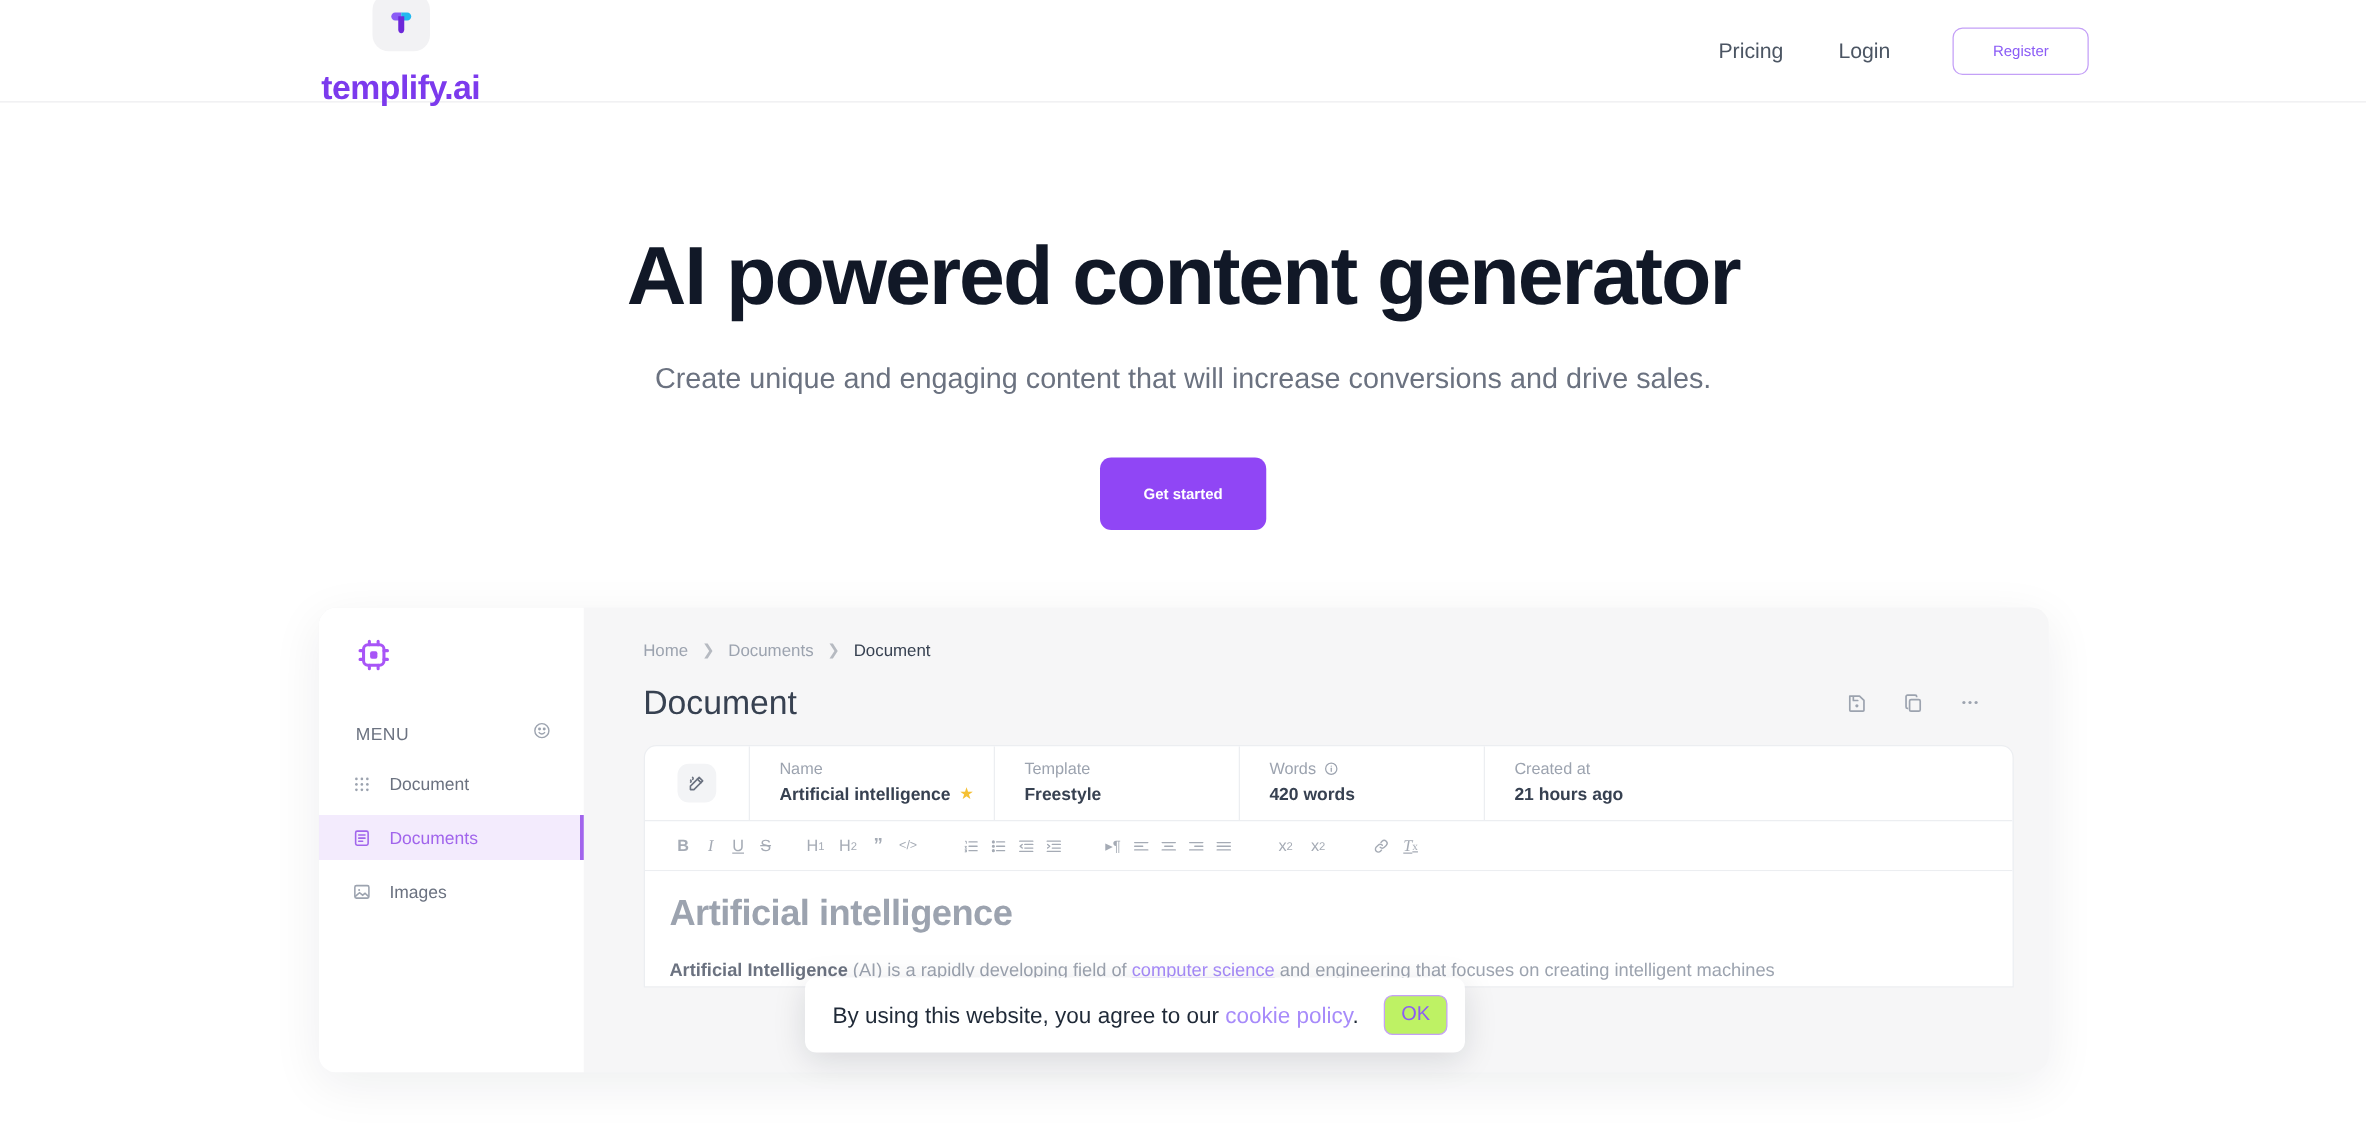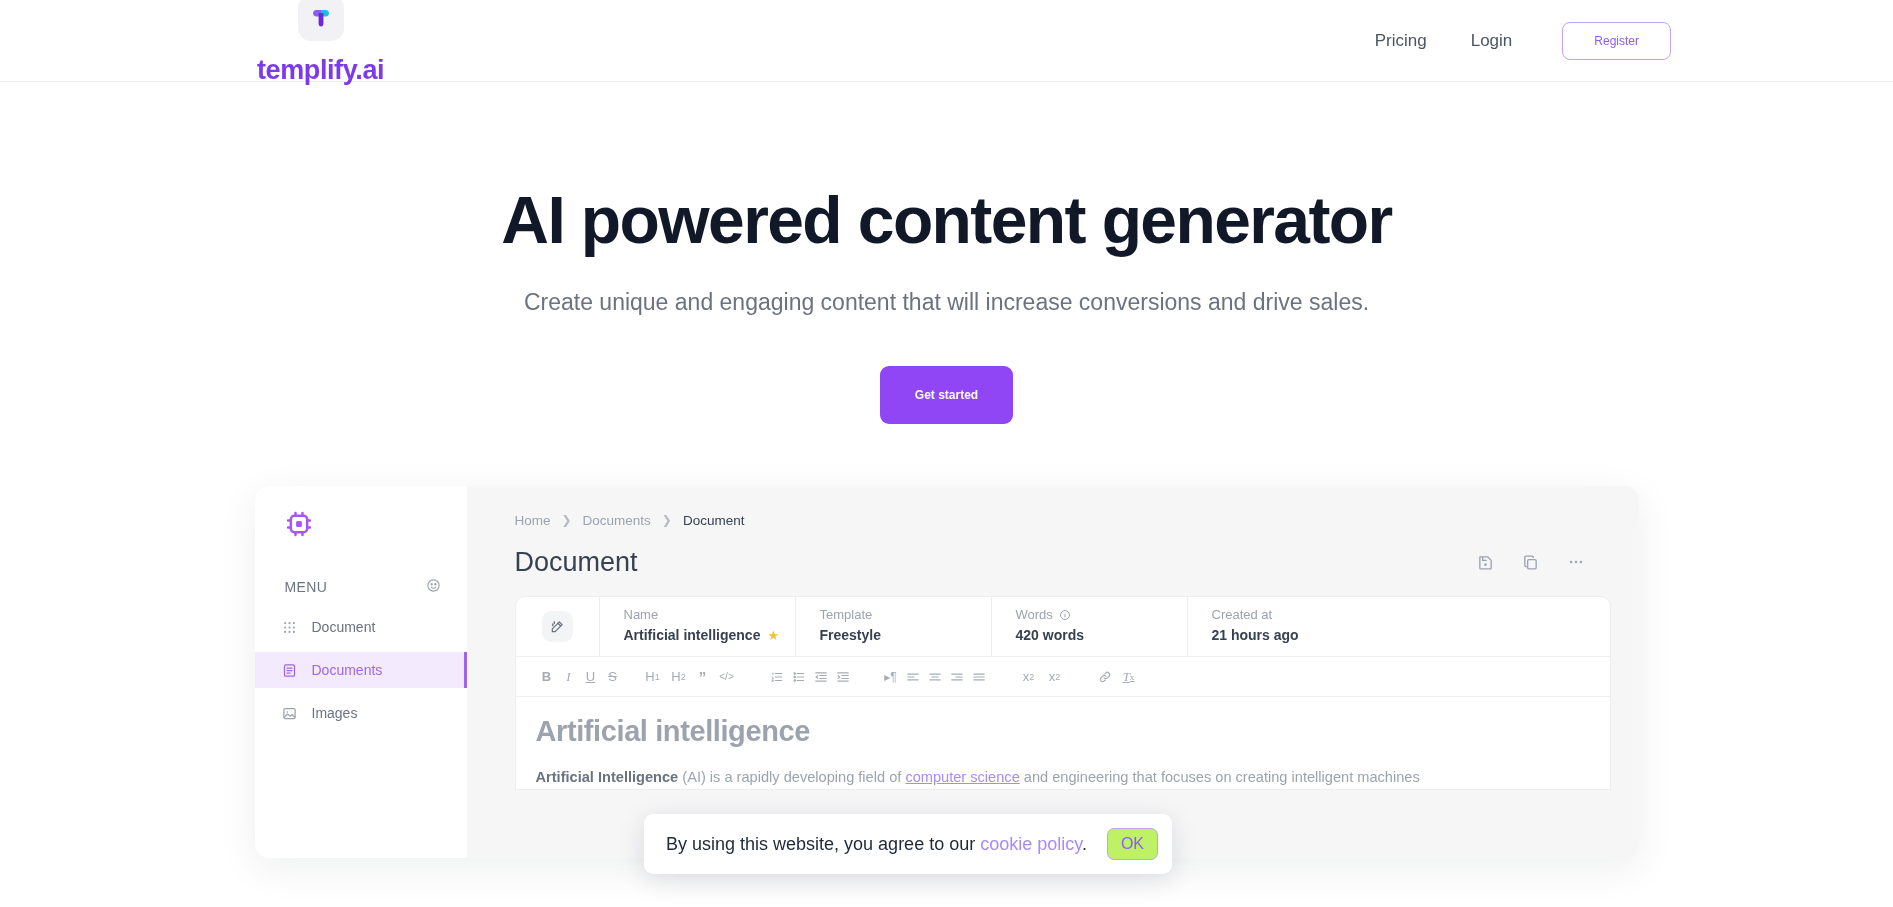--- a/index.html
+++ b/index.html
@@ -294,21 +294,21 @@
     line-height: 1.55;
     color: #9ca3af;
   }
   .doc-p b { color: #6b7280; }
   .doc-p a { color: #a78bfa; text-decoration: underline; }
 
   
   .cookie {
     position: absolute;
     left: 644px;
-    top: 814px;
+    top: 782px;
     display: flex;
     align-items: center;
     gap: 20px;
     background: #ffffff;
     border-radius: 9px;
     padding: 14px 14px 14px 22px;
     box-shadow: 0 6px 26px rgba(17,24,39,0.13);
     z-index: 30;
   }
   .cookie-text {

